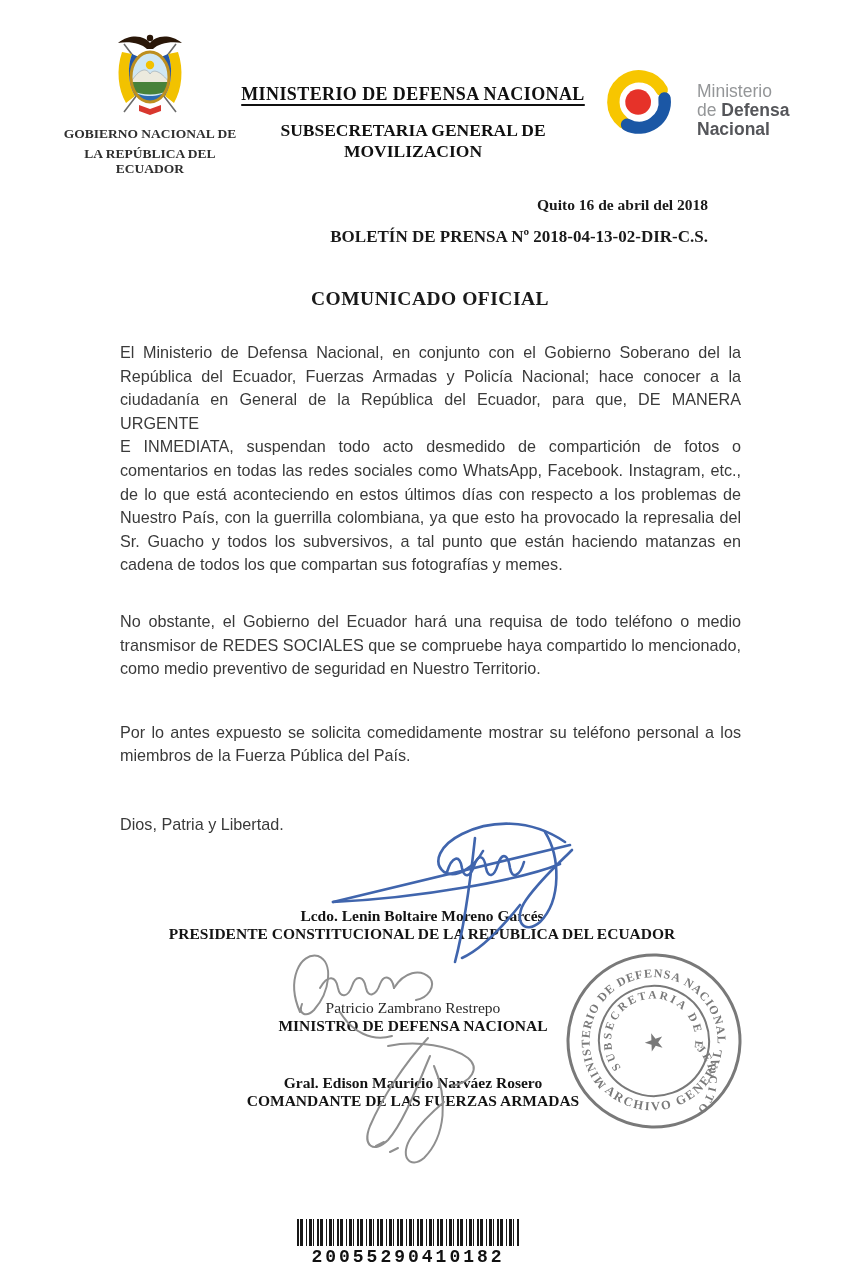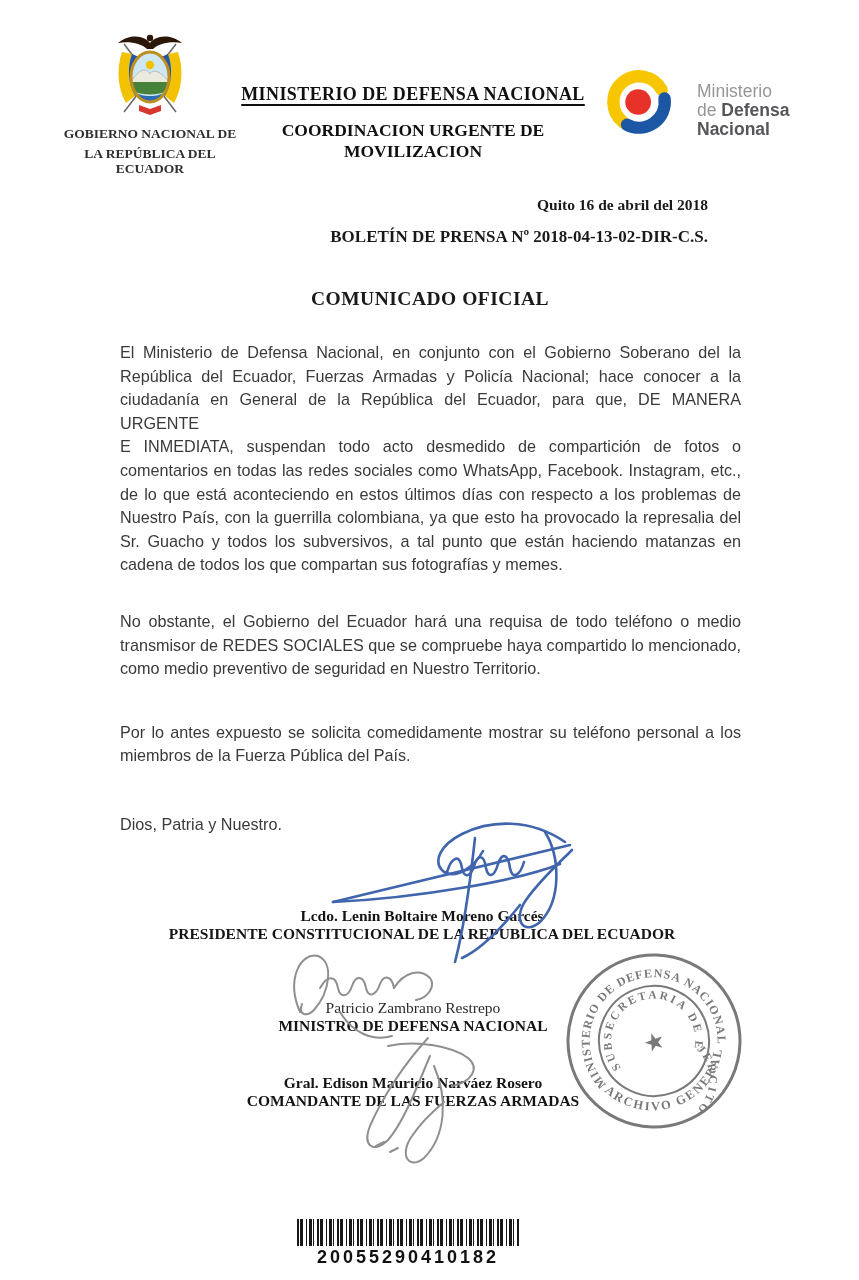--- a/index.html
+++ b/index.html
@@ -58,21 +58,21 @@
 
   
   .barcode { left:296px; top:1219px; width:224px; text-align:center; }
   .barcode-bars {
     height:27px; width:222px; margin:0 auto;
     background:repeating-linear-gradient(90deg,
       #181818 0 2px, #fff 2px 3px, #181818 3px 6px, #fff 6px 9px,
       #181818 9px 10px, #fff 10px 12px, #181818 12px 15px, #fff 15px 16px,
       #181818 16px 17px, #fff 17px 20px);
   }
-  .barcode-number { font-family:Liberation Sans, sans-serif; font-weight:700;
+  .barcode-number { font-family:Liberation Mono, monospace; font-weight:700;
                     font-size:18px; letter-spacing:3px; color:#111; margin-top:1px; }
 </style>
 </head>
 <body>
 
 <div class="page">
 
   <div class="abs coat">
     <svg width="84" height="94" viewBox="0 0 84 94">
       <path d="M16 84 L68 16 M68 84 L16 16" stroke="#6b6b6b" stroke-width="1.6" fill="none"></path>
@@ -103,21 +103,21 @@
       <ellipse cx="42" cy="49" rx="19" ry="25" fill="none" stroke="#bd8f1f" stroke-width="3"></ellipse>
 
       <path d="M31 77 L42 81 L53 77 L53 83 L42 87 L31 83 Z" fill="#d8372e"></path>
     </svg>
     <div class="coat-caption">GOBIERNO NACIONAL DE</div>
     <div class="coat-caption">LA REPÚBLICA DEL ECUADOR</div>
   </div>
 
   <div class="abs center-head">
     <div class="ministry-title">MINISTERIO DE DEFENSA NACIONAL</div>
-    <div class="coord-subtitle">COORDINACION URGENTE DE MOVILIZACION</div>
+    <div class="coord-subtitle">SUBSECRETARIA GENERAL DE MOVILIZACION</div>
   </div>
 
   <div class="abs logo">
     <svg width="80" height="80" viewBox="0 0 84 84">
       <path d="M23.4 63.3 A 27 27 0 1 1 63.8 29.3" fill="none" stroke="#f7c600" stroke-width="13" stroke-linecap="round"></path>
       <path d="M66.7 38.2 A 27 27 0 0 1 27.3 65.8" fill="none" stroke="#1b57a5" stroke-width="13" stroke-linecap="round"></path>
       <circle cx="39" cy="42" r="13.5" fill="#e63229"></circle>
     </svg>
     <div class="logo-text">
       <div><span>Ministerio</span></div>
@@ -146,21 +146,21 @@
     </div>
     <div class="para2">
       <div class="jline">No obstante, el Gobierno del Ecuador hará una requisa de todo teléfono o medio</div>
       <div class="jline">transmisor de REDES SOCIALES que se compruebe haya compartido lo mencionado,</div>
       <div class="jline jlast">como medio preventivo de seguridad en Nuestro Territorio.</div>
     </div>
     <div class="para3">
       <div class="jline">Por lo antes expuesto se solicita comedidamente mostrar su teléfono personal a los</div>
       <div class="jline jlast">miembros de la Fuerza Pública del País.</div>
     </div>
-    <div>Dios, Patria y Nuestro.</div>
+    <div>Dios, Patria y Libertad.</div>
   </div>
 
   <div class="abs sig-block sig-president">
     <div class="sig-name-bold">Lcdo. Lenin Boltaire Moreno Garcés</div>
     <div class="sig-title">PRESIDENTE CONSTITUCIONAL DE LA REPUBLICA DEL ECUADOR</div>
   </div>
   <div class="abs sig-block sig-minister">
     <div class="sig-name-reg">Patricio Zambrano Restrepo</div>
     <div class="sig-title">MINISTRO DE DEFENSA NACIONAL</div>
   </div>

